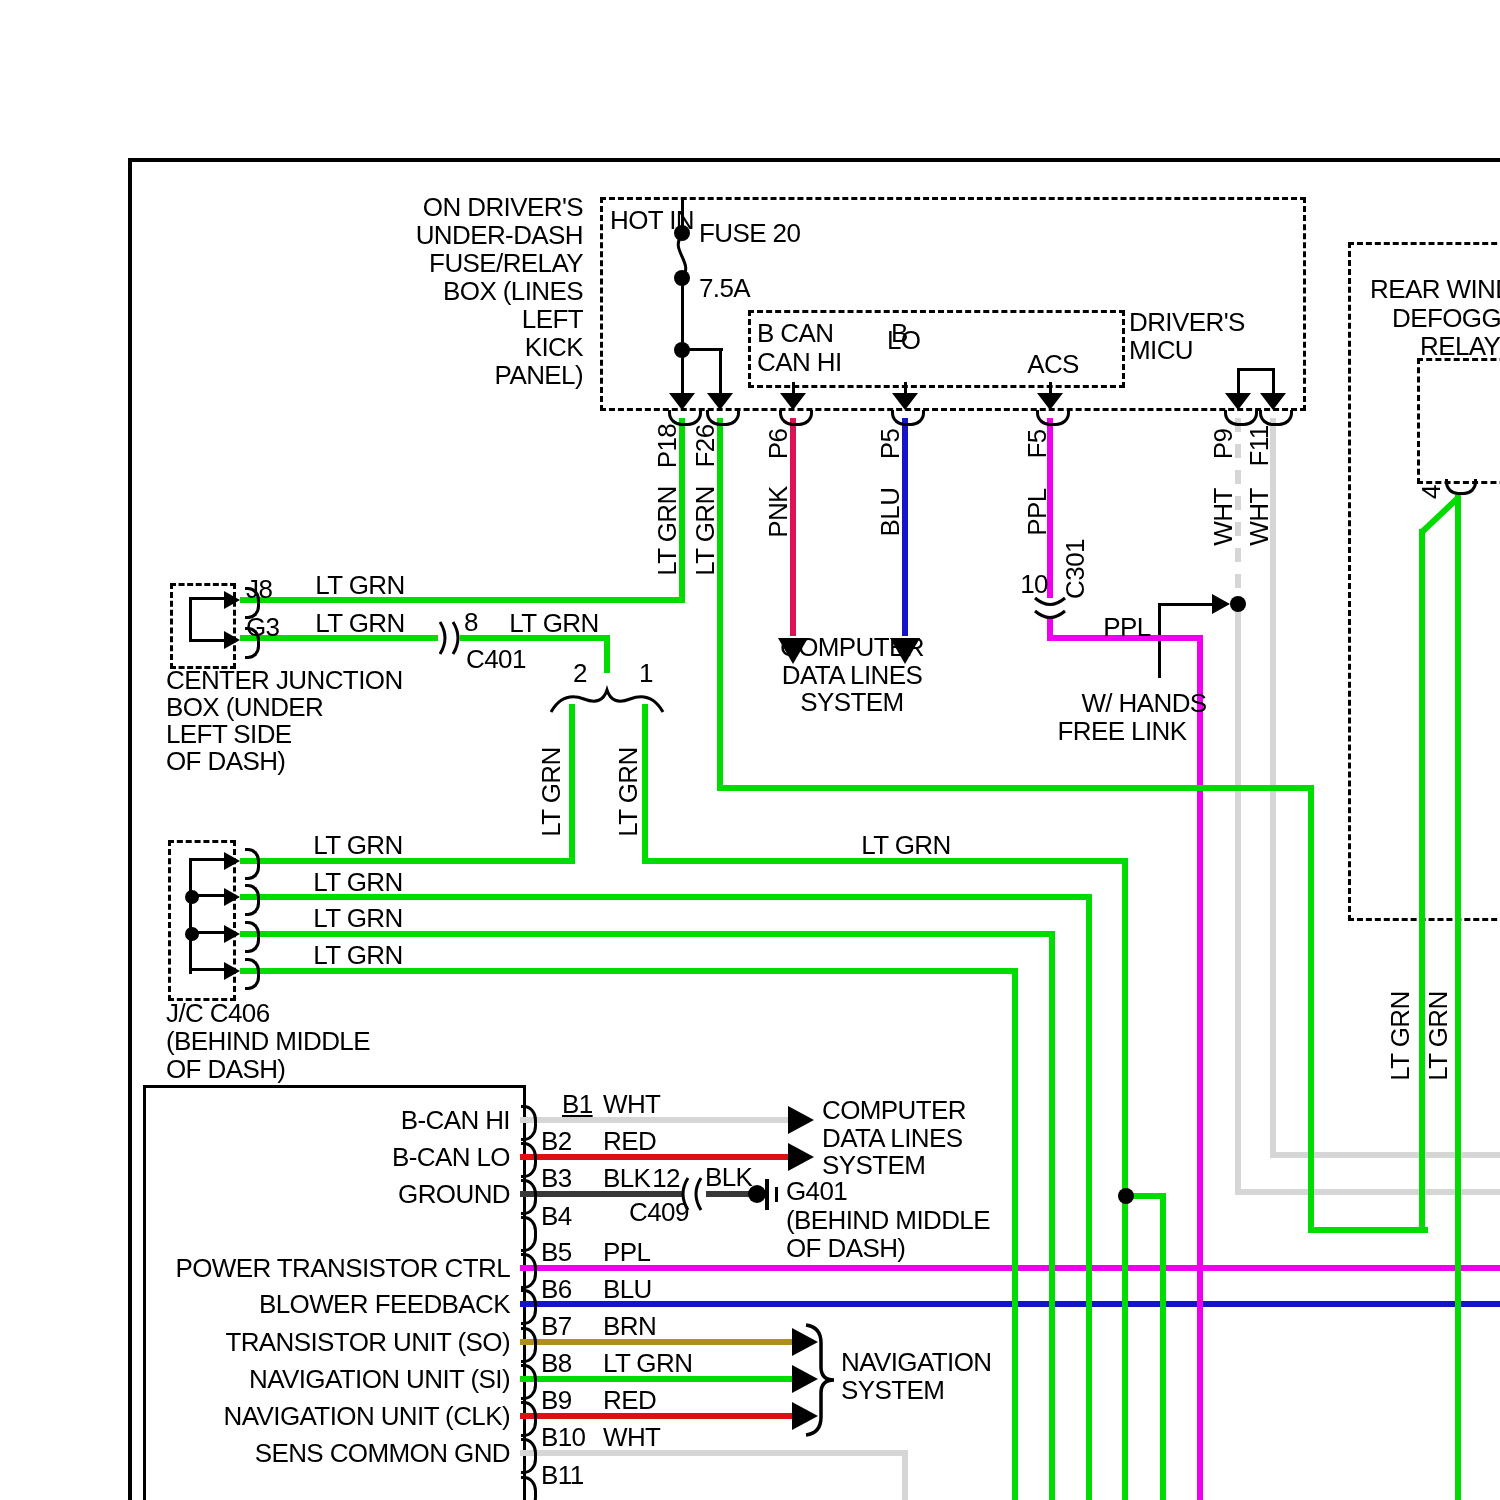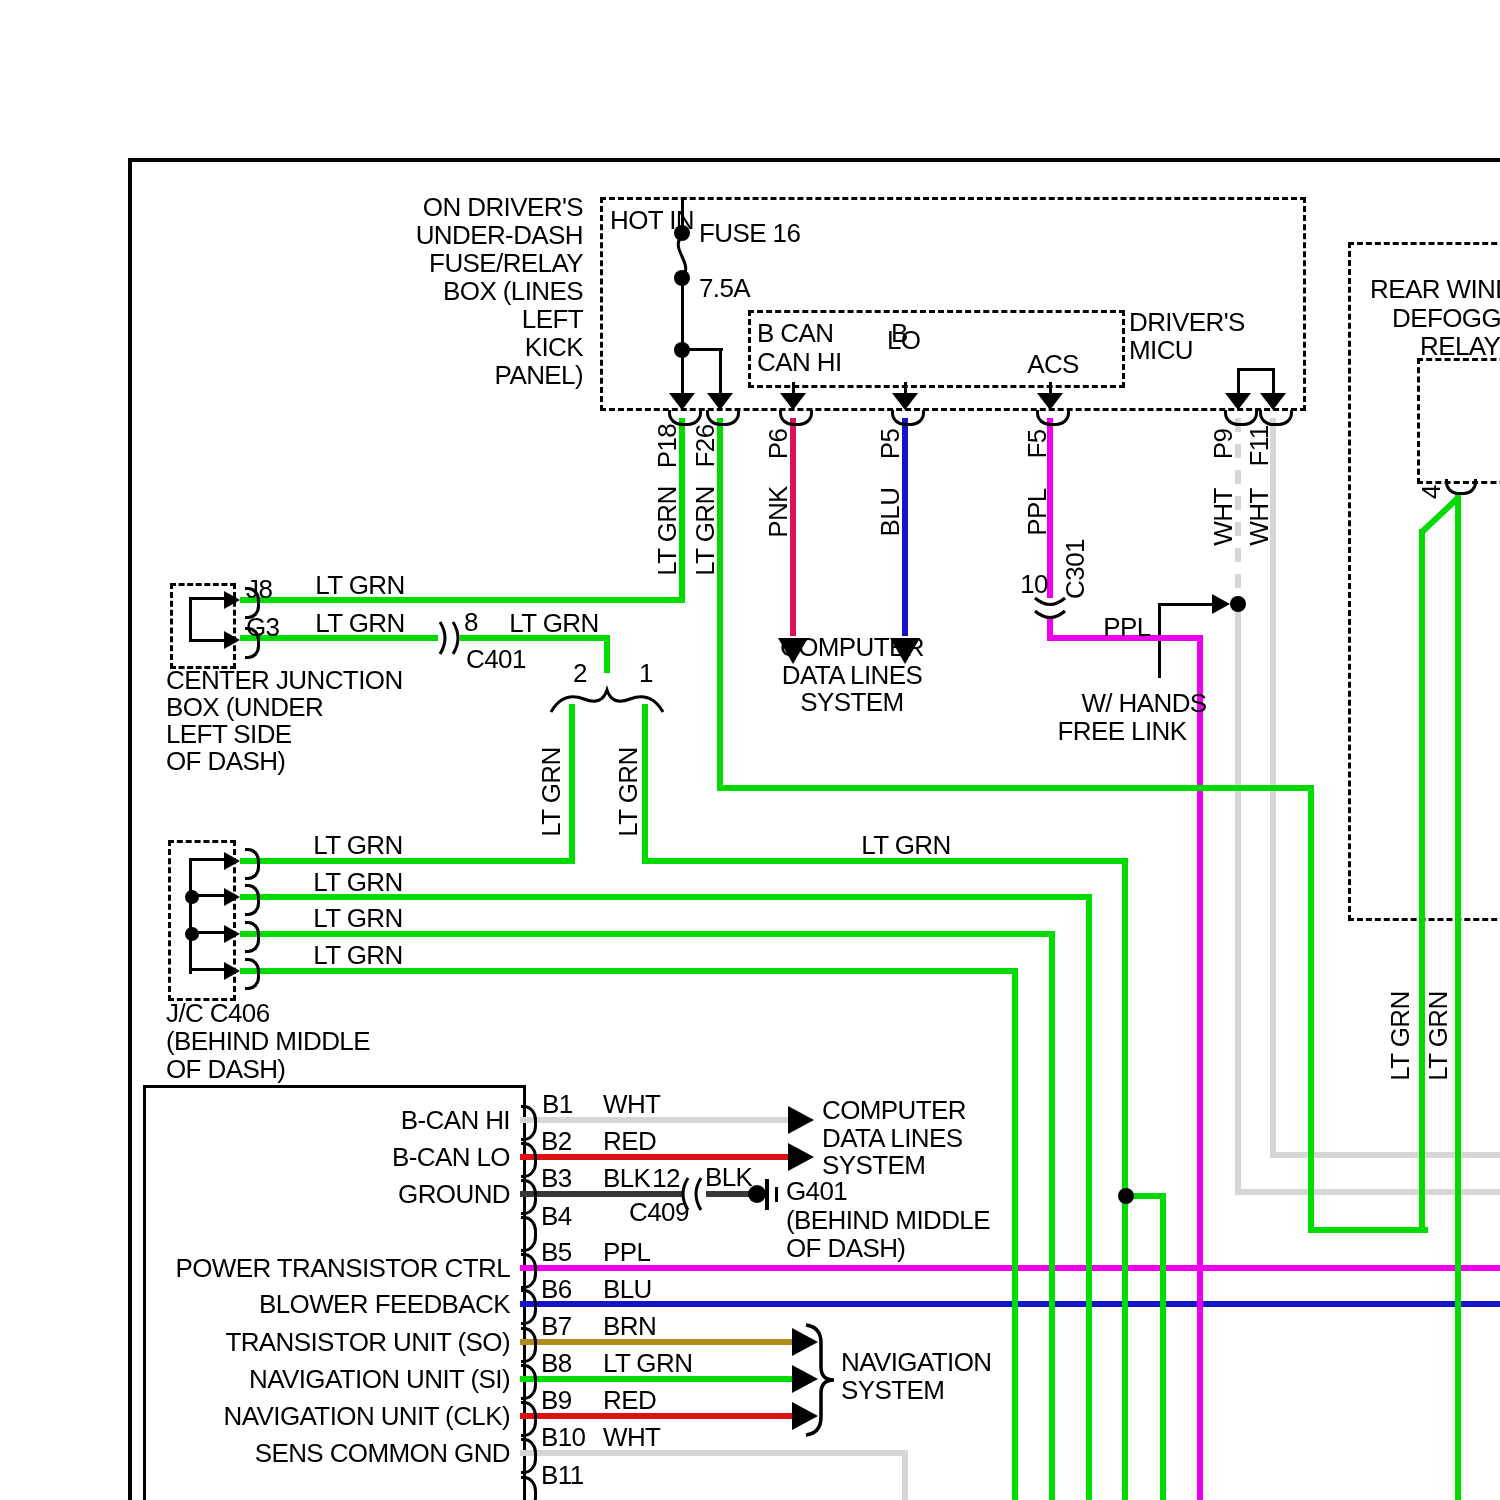--- a/index.html
+++ b/index.html
@@ -153,21 +153,21 @@
     <div class="sock" style="left: 245px; top: 921px; width: 12px; height: 26px; border-left: none; border-radius: 0px 12px 12px 0px / 0px 13px 13px 0px;"></div>
     <div class="sock" style="left: 245px; top: 958px; width: 12px; height: 26px; border-left: none; border-radius: 0px 12px 12px 0px / 0px 13px 13px 0px;"></div>
     <div class="lbl" style="left: 652px; top: 181px; transform: translate(-50%, -50%); margin-top: 39px;">HOT IN</div>
     <div class="lbl" style="left: 583px; top: 207px; transform: translate(-100%, -50%);">ON DRIVER'S</div>
     <div class="lbl" style="left: 583px; top: 235px; transform: translate(-100%, -50%);">UNDER-DASH</div>
     <div class="lbl" style="left: 583px; top: 263px; transform: translate(-100%, -50%);">FUSE/RELAY</div>
     <div class="lbl" style="left: 583px; top: 291px; transform: translate(-100%, -50%);">BOX (LINES</div>
     <div class="lbl" style="left: 583px; top: 319px; transform: translate(-100%, -50%);">LEFT</div>
     <div class="lbl" style="left: 583px; top: 347px; transform: translate(-100%, -50%);">KICK</div>
     <div class="lbl" style="left: 583px; top: 375px; transform: translate(-100%, -50%);">PANEL)</div>
-    <div class="lbl" style="left: 699px; top: 233px; transform: translate(0px, -50%);">FUSE 16</div>
+    <div class="lbl" style="left: 699px; top: 233px; transform: translate(0px, -50%);">FUSE 20</div>
     <div class="lbl" style="left: 699px; top: 288px; transform: translate(0px, -50%);">7.5A</div>
     <div class="lbl" style="left: 757px; top: 333px; transform: translate(0px, -50%);">B CAN</div>
     <div class="lbl" style="left: 757px; top: 362px; transform: translate(0px, -50%);">CAN HI</div>
     <div class="lbl" style="left: 891px; top: 333px; transform: translate(0px, -50%);">B</div>
     <div class="lbl" style="left: 887px; top: 340px; transform: translate(0px, -50%);">LO</div>
     <div class="lbl" style="left: 1053px; top: 364px; transform: translate(-50%, -50%);">ACS</div>
     <div class="lbl" style="left: 1129px; top: 322px; transform: translate(0px, -50%);">DRIVER'S</div>
     <div class="lbl" style="left: 1129px; top: 350px; transform: translate(0px, -50%);">MICU</div>
     <div class="lbl" style="left: 1370px; top: 289px; transform: translate(0px, -50%);">REAR WINDOW</div>
     <div class="lbl" style="left: 1392px; top: 318px; transform: translate(0px, -50%);">DEFOGGER</div>
@@ -213,21 +213,21 @@
     <div class="lbl" style="left: 358px; top: 882px; transform: translate(-50%, -50%);">LT GRN</div>
     <div class="lbl" style="left: 358px; top: 918px; transform: translate(-50%, -50%);">LT GRN</div>
     <div class="lbl" style="left: 358px; top: 955px; transform: translate(-50%, -50%);">LT GRN</div>
     <div class="lbl" style="left: 906px; top: 845px; transform: translate(-50%, -50%);">LT GRN</div>
     <div class="lbl" style="left: 166px; top: 1013px; transform: translate(0px, -50%);">J/C C406</div>
     <div class="lbl" style="left: 166px; top: 1041px; transform: translate(0px, -50%);">(BEHIND MIDDLE</div>
     <div class="lbl" style="left: 166px; top: 1069px; transform: translate(0px, -50%);">OF DASH)</div>
     <div class="lbl" style="left: 1400px; top: 1036px; transform: translate(-50%, -50%) rotate(-90deg);">LT GRN</div>
     <div class="lbl" style="left: 1438px; top: 1036px; transform: translate(-50%, -50%) rotate(-90deg);">LT GRN</div>
     <div class="lbl" style="left: 1431px; top: 492px; transform: translate(-50%, -50%) rotate(-90deg);">4</div>
-    <div class="lbl" style="left: 542px; top: 1104px; transform: translate(0px, -50%);">B1</div>
+    <div class="lbl" style="left: 562px; top: 1104px; transform: translate(0px, -50%); text-decoration: underline;">B1</div>
     <div class="lbl" style="left: 541px; top: 1141px; transform: translate(0px, -50%);">B2</div>
     <div class="lbl" style="left: 541px; top: 1178px; transform: translate(0px, -50%);">B3</div>
     <div class="lbl" style="left: 541px; top: 1216px; transform: translate(0px, -50%);">B4</div>
     <div class="lbl" style="left: 541px; top: 1252px; transform: translate(0px, -50%);">B5</div>
     <div class="lbl" style="left: 541px; top: 1289px; transform: translate(0px, -50%);">B6</div>
     <div class="lbl" style="left: 541px; top: 1326px; transform: translate(0px, -50%);">B7</div>
     <div class="lbl" style="left: 541px; top: 1363px; transform: translate(0px, -50%);">B8</div>
     <div class="lbl" style="left: 541px; top: 1400px; transform: translate(0px, -50%);">B9</div>
     <div class="lbl" style="left: 541px; top: 1437px; transform: translate(0px, -50%);">B10</div>
     <div class="lbl" style="left: 541px; top: 1475px; transform: translate(0px, -50%);">B11</div>

